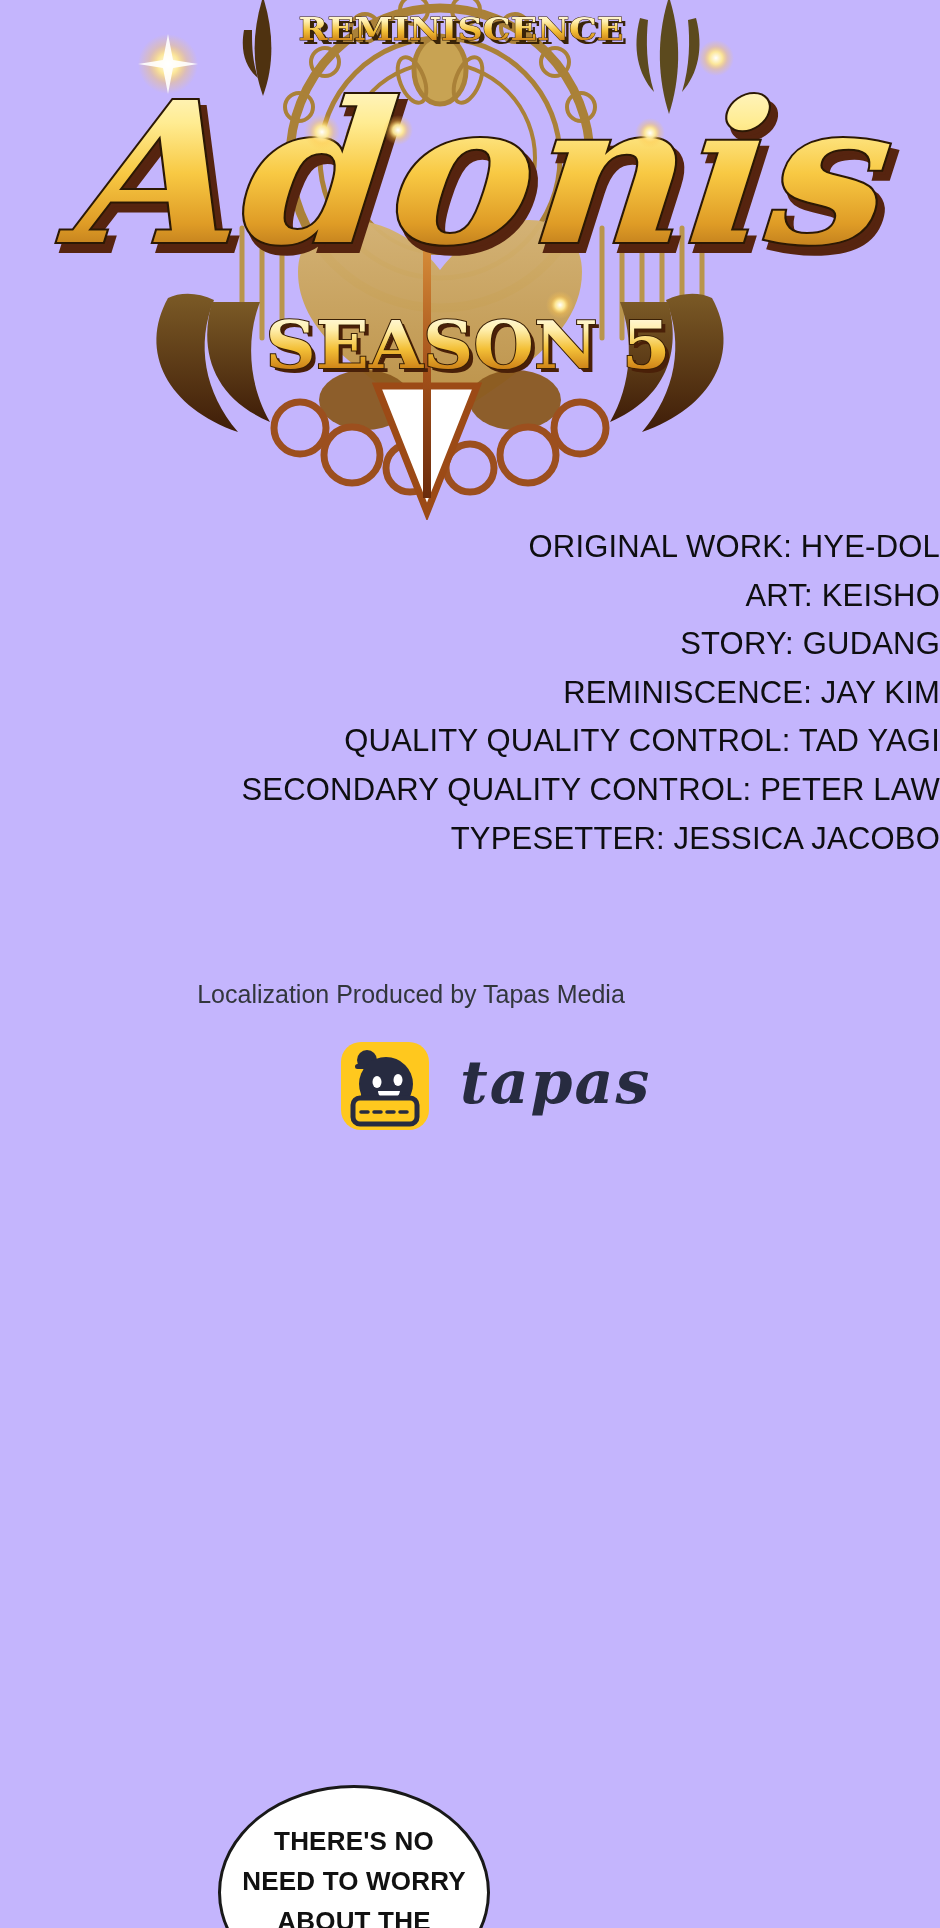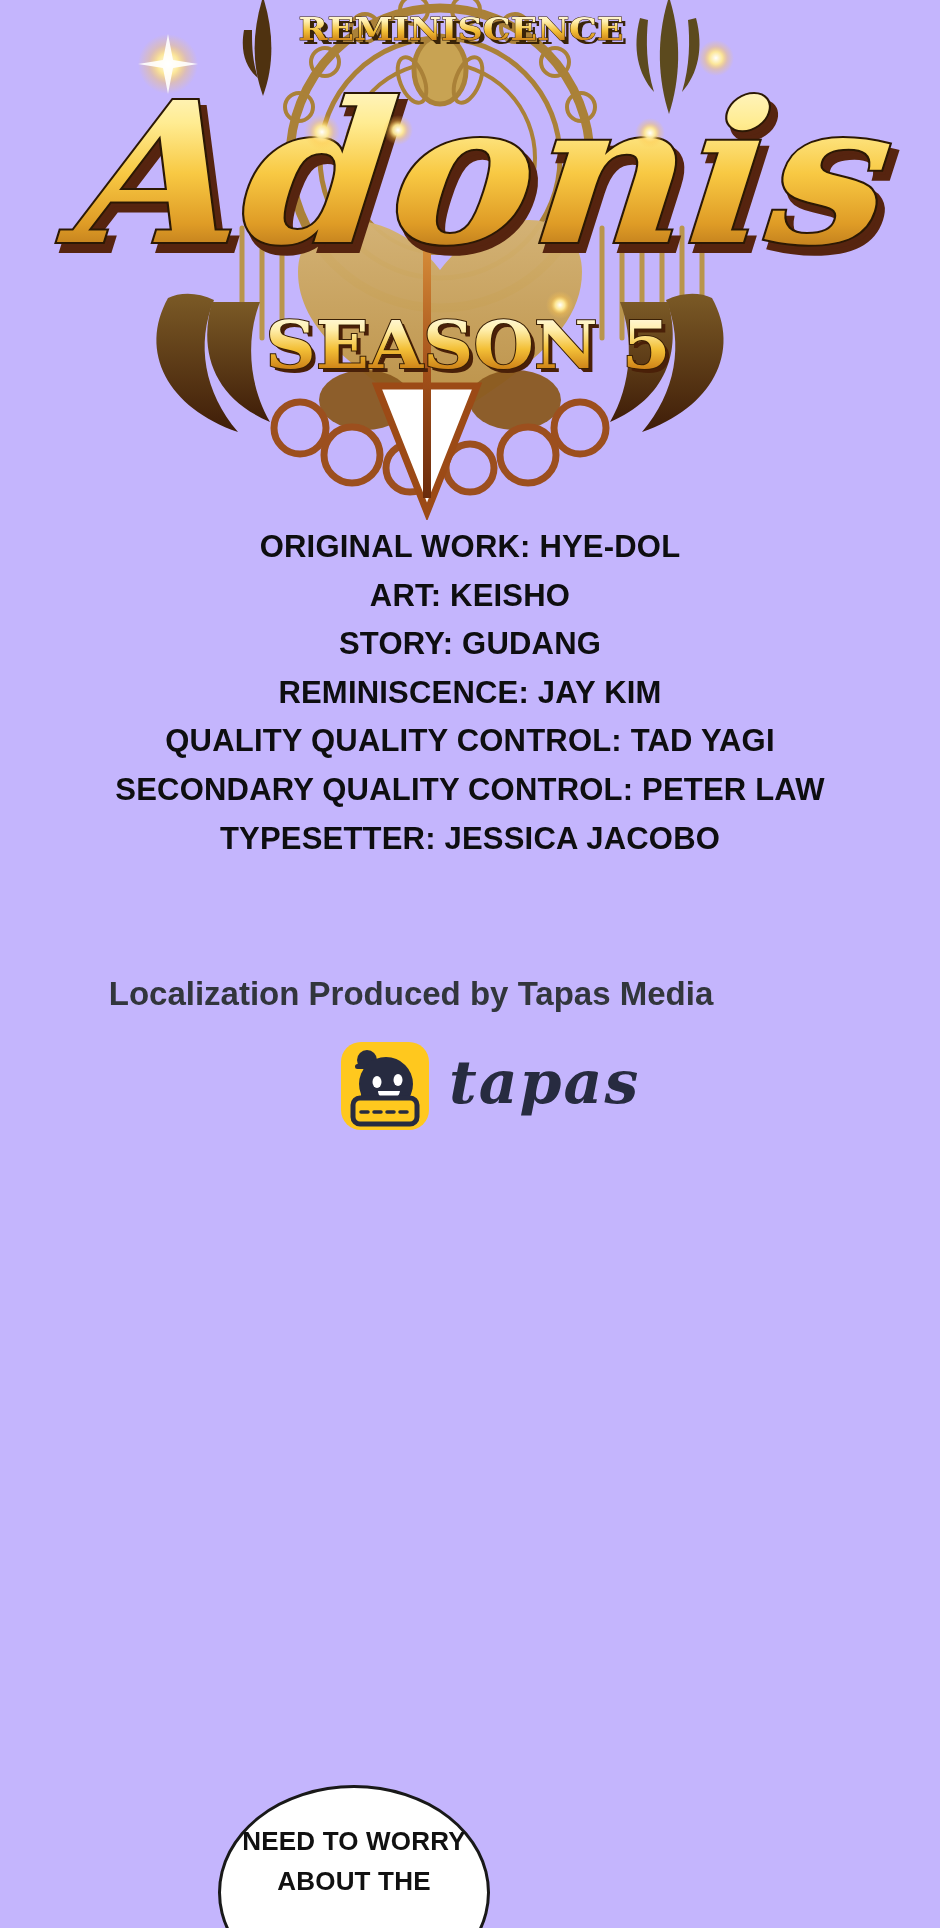--- a/index.html
+++ b/index.html
@@ -6,34 +6,34 @@
   .page{
     position:relative;width:940px;height:1928px;margin:0 auto;
     background:#c4b5fd;overflow:hidden;
     font-family:"Liberation Sans",sans-serif;
   }
   
   .title-art{position:absolute;top:0;left:0;width:940px;height:520px;}
   
   .credits{
     position:absolute;top:523px;left:0;width:940px;
-    text-align:center;line-height:48.6px;
-    font-weight:bold;font-size:31px;color:#0e0e10;
+    text-align:right;line-height:48.6px;
+    font-weight:normal;font-size:31px;color:#0e0e10;
     letter-spacing:0.2px;
   }
   .localization{
     position:absolute;top:974px;left:0;width:822px;
-    text-align:center;font-size:33px;line-height:40px;
-    font-weight:bold;color:#32363c;
+    text-align:center;font-size:25px;line-height:40px;
+    font-weight:normal;color:#32363c;
   }
   
   .tapas-logo{position:absolute;top:1040px;left:341px;height:92px;display:flex;align-items:center;}
   .tapas-icon{width:88px;height:88px;display:block;}
   .tapas-wordmark{
-    margin-left:20px;
+    margin-left:31px;
     font-family:"DejaVu Serif","Liberation Serif",serif;
     font-style:italic;font-weight:bold;
     font-size:60px;line-height:88px;letter-spacing:2px;
     color:#272b40;transform:translateY(-4px);
   }
   
   .bubble{
     position:absolute;left:218px;top:1785px;width:272px;height:215px;
     border:3px solid #191919;border-radius:50%;
     background:#ffffff;box-sizing:border-box;
@@ -204,17 +204,18 @@
       <path d="M37,49 A11,9 0 0 0 59,49 Z" fill="#ffffff"></path>
       <rect x="20" y="50" width="10" height="9" rx="4" fill="#272b40"></rect>
       <rect x="58" y="50" width="10" height="9" rx="4" fill="#272b40"></rect>
       <rect x="12" y="56" width="64" height="26" rx="7" fill="#ffc81e" stroke="#272b40" stroke-width="5"></rect>
       <line x1="20" y1="70" x2="68" y2="70" stroke="#272b40" stroke-width="3.5" stroke-dasharray="7 6" stroke-linecap="round"></line>
     </svg>
     <div class="tapas-wordmark">tapas</div>
   </div>
 
   <div class="bubble">
+    <div>THERE'S NO</div>
     <div>NEED TO WORRY</div>
     <div>ABOUT THE</div>
   </div>
 
 </div>
 
 </body></html>

